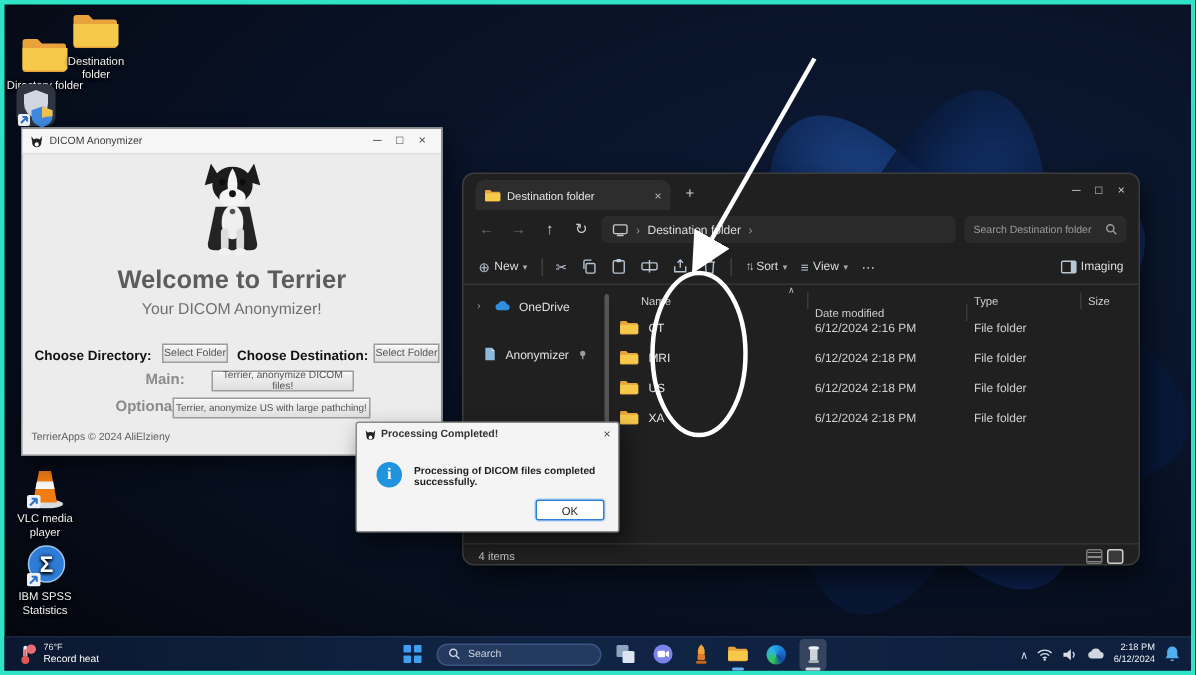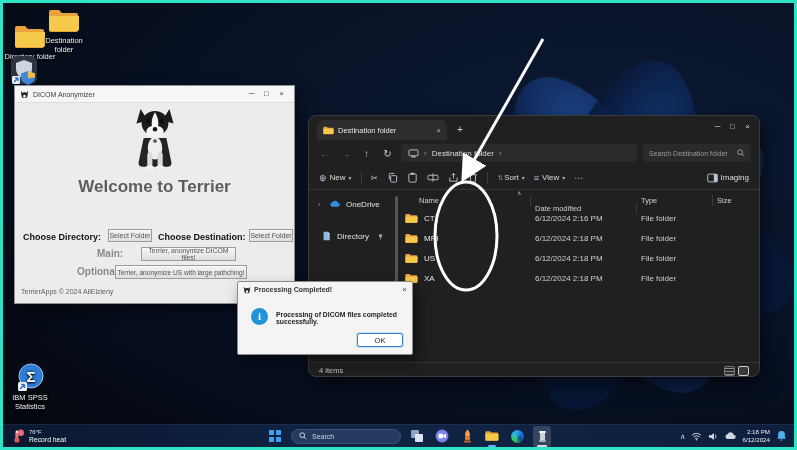--- a/index.html
+++ b/index.html
@@ -153,20 +153,30 @@
   <div class="dicon" style="left:8px;top:55px;width:32px;z-index:2;">
     <svg class="ic" width="28" height="30" viewBox="0 0 28 30">
       <rect x="1" y="1" width="26" height="28" rx="6" fill="#2e3440"></rect>
       <path d="M14 5 l8 3 v6 q0 7-8 10 q-8-3-8-10 v-6 Z" fill="#cfd6e0"></path>
       <path d="M18 16 l7 2.5 v4 q0 5-7 7.5 q-7-2.5-7-7.5 v-4 Z" fill="#3f8ae0"></path>
       <path d="M18 16 l7 2.5 v4 q-3.5 0-7 1 Z" fill="#f2c14b"></path>
       <rect x="2" y="21" width="8" height="8" rx="1.5" fill="#eef2f6"></rect>
       <path d="M4 27 l4-4 m0 0 h-3 m3 0 v3" stroke="#2f6fd0" stroke-width="1.4" fill="none"></path>
     </svg>
   </div>
+  <div class="dicon" style="left:6px;top:311px;width:48px;z-index:2;">
+    <svg class="ic" width="26" height="28" viewBox="0 0 26 28">
+      <ellipse cx="13" cy="25" rx="12" ry="3" fill="#d8dde2"></ellipse>
+      <path d="M9 3 L17 3 L21 24 L5 24 Z" fill="#f07c12"></path>
+      <path d="M7.6 10 h10.8 l1 5 H6.6 Z" fill="#f7f7f7"></path>
+      <rect x="1" y="19" width="9" height="9" rx="1.5" fill="#eef2f6"></rect>
+      <path d="M3 26 l4.5-4.5 m0 0 h-3.4 m3.4 0 v3.4" stroke="#2f6fd0" stroke-width="1.4" fill="none"></path>
+    </svg>
+    <div>VLC media player</div>
+  </div>
   <div class="dicon" style="left:6px;top:363px;width:48px;z-index:2;">
     <svg class="ic" width="27" height="28" viewBox="0 0 27 28">
       <circle cx="14" cy="13" r="12" fill="#2f7cd6"></circle>
       <circle cx="14" cy="13" r="12" fill="none" stroke="#9cc4ee" stroke-width="1"></circle>
       <text x="14" y="18.5" text-anchor="middle" font-size="15" font-weight="bold" fill="#fff" font-family="DejaVu Sans">Σ</text>
       <rect x="1" y="19" width="9" height="9" rx="1.5" fill="#eef2f6"></rect>
       <path d="M3 26 l4.5-4.5 m0 0 h-3.4 m3.4 0 v3.4" stroke="#2f6fd0" stroke-width="1.4" fill="none"></path>
     </svg>
     <div>IBM SPSS Statistics</div>
   </div>
@@ -194,20 +204,21 @@
         <circle cx="30.5" cy="14" r="2" fill="#0c0c0c"></circle>
       <path d="M13 30 h22 l5 24 q0 4-4 4 H12 q-4 0-4-4 Z" fill="#242424"></path>
       <ellipse cx="24" cy="40" rx="7" ry="11" fill="#efefef"></ellipse>
       <rect x="16.5" y="44" width="5" height="14" rx="2.4" fill="#dcdcdc"></rect>
       <rect x="26.5" y="44" width="5" height="14" rx="2.4" fill="#dcdcdc"></rect>
       <ellipse cx="19" cy="59" rx="4" ry="2.4" fill="#f2f2f2"></ellipse>
         <ellipse cx="29" cy="59" rx="4" ry="2.4" fill="#f2f2f2"></ellipse>
       <circle cx="24" cy="33" r="1.8" fill="#555"></circle>
     </svg>
     <div class="anon-head">Welcome to Terrier</div>
+    <div class="anon-sub">Your DICOM Anonymizer!</div>
 
     <span class="ctl lbl-b" style="left:8px;top:146px;">Choose Directory:</span>
     <div class="ctl btn95" style="left:93px;top:143px;width:44px;height:13px;">Select Folder</div>
     <span class="ctl lbl-b" style="left:143px;top:146px;">Choose Destination:</span>
     <div class="ctl btn95" style="left:234px;top:143px;width:44px;height:13px;">Select Folder</div>
 
     <span class="ctl lbl-g" style="left:82px;top:162px;">Main:</span>
     <div class="ctl btn95" style="left:126px;top:161px;width:95px;height:14px;font-size:6.8px;">Terrier, anonymize DICOM files!</div>
 
     <span class="ctl lbl-g" style="left:62px;top:180px;">Optional:</span>
@@ -309,21 +320,21 @@
           <svg width="11" height="8" viewBox="0 0 14 9">
             <path d="M4 8 h7 a2.5 2.5 0 0 0 0.4-5 A4 4 0 0 0 4 2.5 A2.8 2.8 0 0 0 4 8 Z" fill="#2f8ee0"></path>
           </svg>
           <span>OneDrive</span>
         </div>
         <div class="side-item" style="margin-top:12px;">
           <svg width="9" height="10" viewBox="0 0 10 12">
             <path d="M1.5 1 h5 l2.5 2.5 V11 H1.5 Z" fill="#8fb8dd"></path>
             <path d="M6.5 1 l2.5 2.5 h-2.5 Z" fill="#d8e8f6"></path>
           </svg>
-          <span>Directory</span>
+          <span>Anonymizer</span>
           <svg class="side-pin" width="7" height="7" viewBox="0 0 8 8">
             <circle cx="4" cy="3" r="2" fill="#9a9a9a"></circle>
               <path d="M4 4.5 V7.5" stroke="#9a9a9a" stroke-width="1"></path>
           </svg>
         </div>
         <div class="side-scroll"></div>
       </div>
       <div class="exp-files">
         <span class="sort-caret">∧</span>
         <div class="fhdr">

